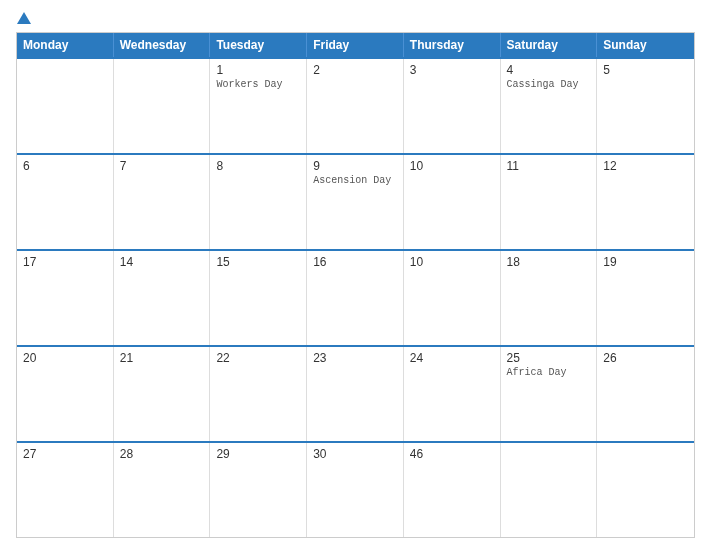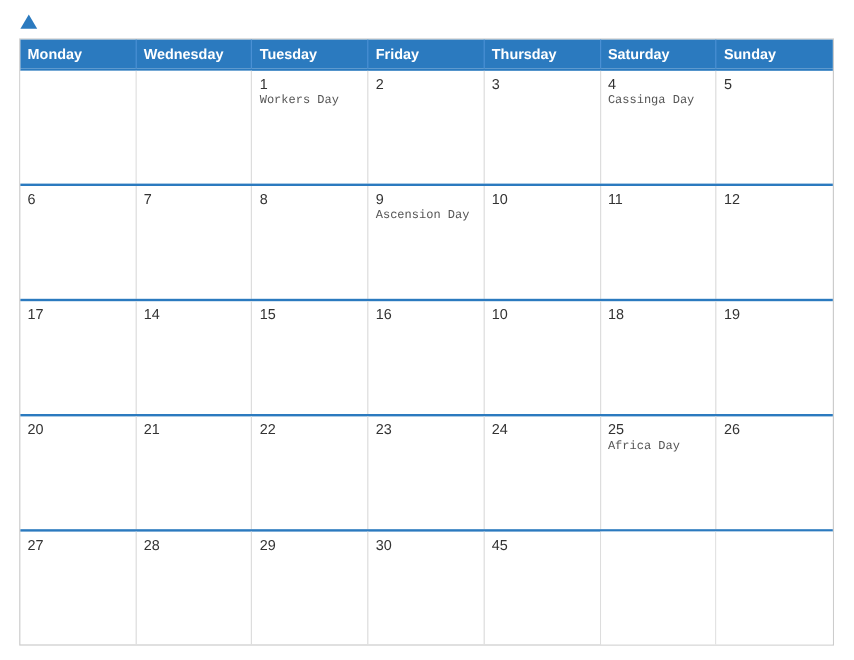--- a/index.html
+++ b/index.html
@@ -247,20 +247,20 @@
           <div class="cal-cell">
             <span class="day-num">28</span>
           </div>
           <div class="cal-cell">
             <span class="day-num">29</span>
           </div>
           <div class="cal-cell">
             <span class="day-num">30</span>
           </div>
           <div class="cal-cell">
-            <span class="day-num">45</span>
+            <span class="day-num">46</span>
           </div>
           <div class="cal-cell empty"></div>
           <div class="cal-cell empty"></div>
         </div>
       </div>
   </div>
 </div>
 
 </body></html>

